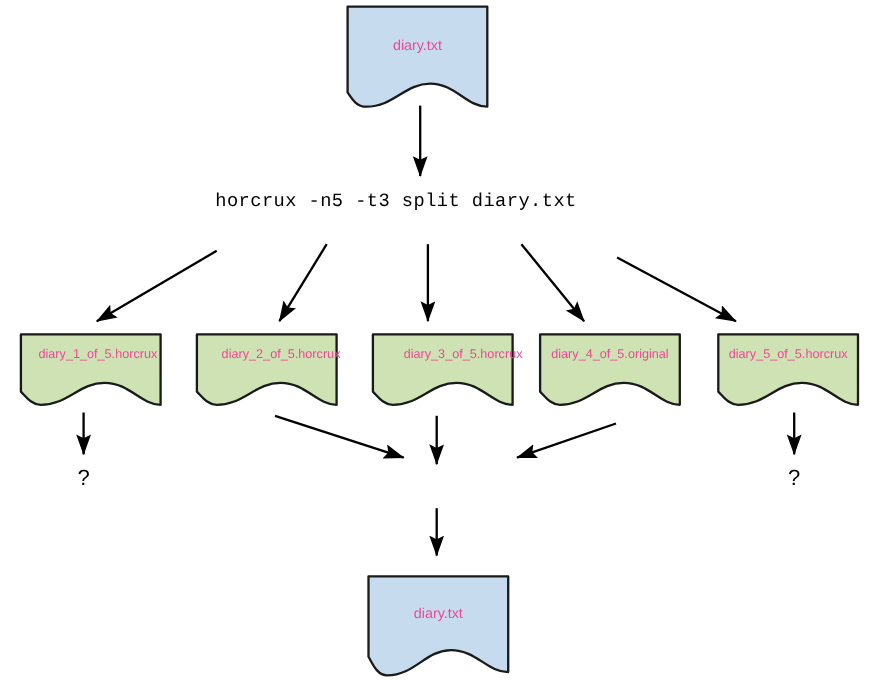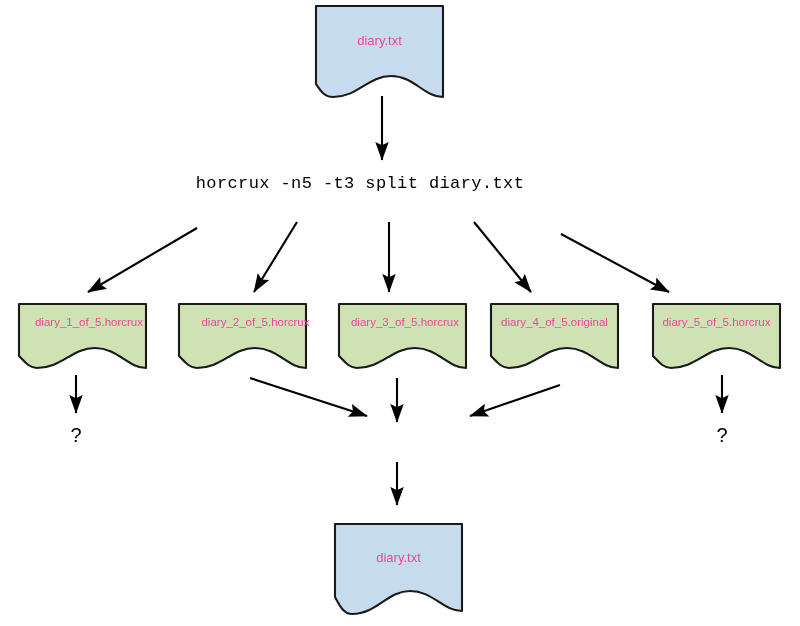--- a/index.html
+++ b/index.html
@@ -117,21 +117,21 @@
     <path d="M335,524 L462,524 L462,611 C443,611 433,591 410,591 C387,591 377,614 352,614
              C343,614 339,604 335,597 Z" fill="#c6dcee" stroke="#1a1a1a" stroke-width="2.1" stroke-linejoin="round"></path>
   </svg>
 
   <div class="node-label doc-label-blue" style="left:316px; top:33px; width:127px;">diary.txt</div>
 
   <div class="cmd-label" style="left:0px; top:174px; width:720px;">horcrux -n5 -t3 split diary.txt</div>
 
   <div class="node-label doc-label-green" style="left:19px; top:316px; width:140px;">diary_1_of_5.horcrux</div>
   <div class="node-label doc-label-green" style="left:179px; top:316px; width:153px;">diary_2_of_5.horcrux</div>
-  <div class="node-label doc-label-green" style="left:335px; top:316px; width:140px;">diary_3_of_5.horcrux</div>
+  <div class="node-label doc-label-green" style="left:351px; top:316px; width:140px;">diary_3_of_5.horcrux</div>
   <div class="node-label doc-label-green" style="left:491px; top:316px; width:127px;">diary_4_of_5.original</div>
   <div class="node-label doc-label-green" style="left:653px; top:316px; width:127px;">diary_5_of_5.horcrux</div>
 
   <div class="qmark" style="left:46px; top:424px; width:60px;">?</div>
   <div class="qmark" style="left:692px; top:424px; width:60px;">?</div>
 
 
 
   <div class="node-label doc-label-blue" style="left:335px; top:550px; width:127px;">diary.txt</div>
 

